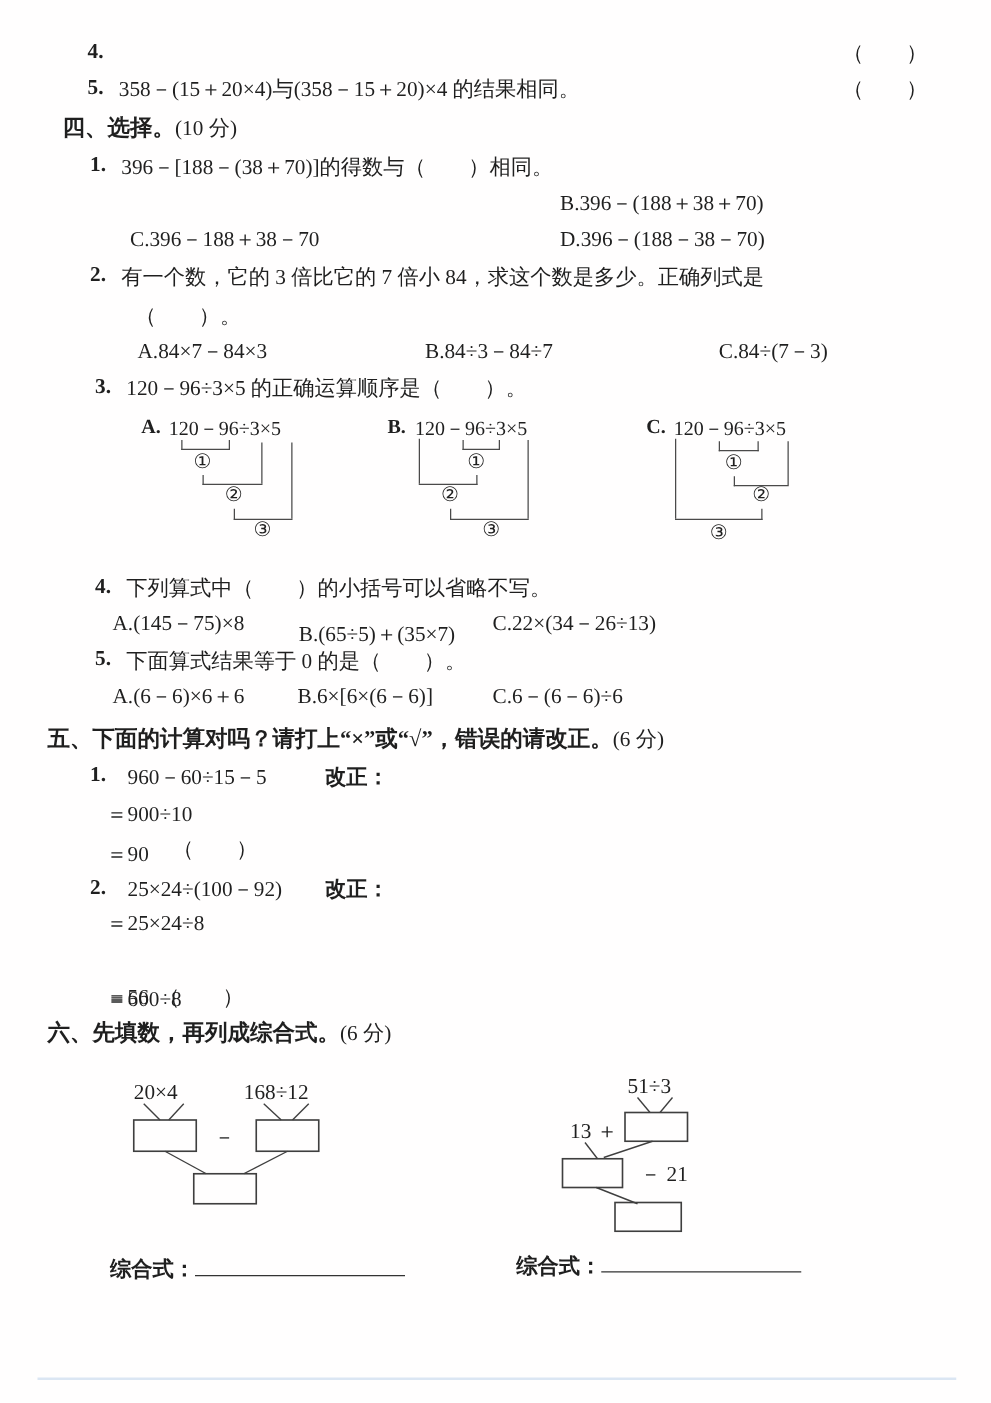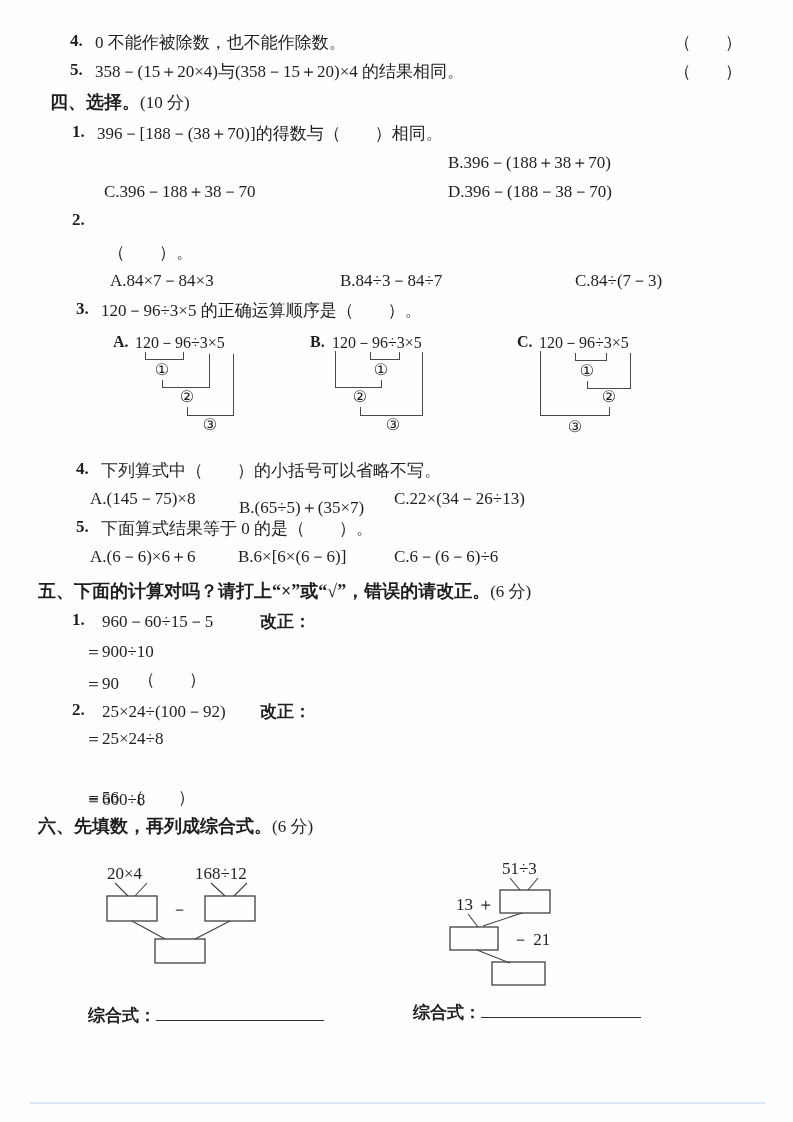--- a/index.html
+++ b/index.html
@@ -49,38 +49,38 @@
   svg line{stroke:#3f3f3f;stroke-width:1.1;}
   .blank{display:inline-block;border-bottom:1px solid #333;height:15px;}
   .botline{position:absolute;left:30px;top:1102px;width:735px;height:2px;background:#dbe6f3;}
 </style>
 </head>
 <body>
 
 <div class="page">
 
   <span class="abs b" style="left:70px;top:31px;">4.</span>
-  <span class="abs" style="left:95px;top:31px;">0 不能作被除数，也不能作除数。</span>
   <span class="abs" style="left:674px;top:31px;">（　　）</span>
 
   <span class="abs b" style="left:70px;top:60px;">5.</span>
   <span class="abs" style="left:95px;top:60px;">358－(15＋20×4)与(358－15＋20)×4 的结果相同。</span>
   <span class="abs" style="left:674px;top:60px;">（　　）</span>
 
   <div class="abs sec" style="left:50px;top:90px;">
     <span>四、选择。</span><span class="score">(10 分)</span>
   </div>
 
   <span class="abs b" style="left:72px;top:122px;">1.</span>
   <span class="abs" style="left:97px;top:122px;">396－[188－(38＋70)]的得数与（　　）相同。</span>
   <span class="abs" style="left:448px;top:151px;">B.396－(188＋38＋70)</span>
   <span class="abs" style="left:104px;top:180px;">C.396－188＋38－70</span>
   <span class="abs" style="left:448px;top:180px;">D.396－(188－38－70)</span>
 
   <span class="abs b" style="left:72px;top:210px;">2.</span>
+  <span class="abs" style="left:97px;top:210px;">有一个数，它的 3 倍比它的 7 倍小 84，求这个数是多少。正确列式是</span>
   <span class="abs" style="left:108px;top:241px;">（　　）。</span>
   <span class="abs" style="left:110px;top:269px;">A.84×7－84×3</span>
   <span class="abs" style="left:340px;top:269px;">B.84÷3－84÷7</span>
   <span class="abs" style="left:575px;top:269px;text-align:center;">C.84÷(7－3)</span>
 
   <span class="abs b" style="left:76px;top:299px;">3.</span>
   <span class="abs" style="left:101px;top:299px;">120－96÷3×5 的正确运算顺序是（　　）。</span>
 
   <div class="diag dA" style="left:113px;top:333px;">
     <span class="lbl b">A.</span>

